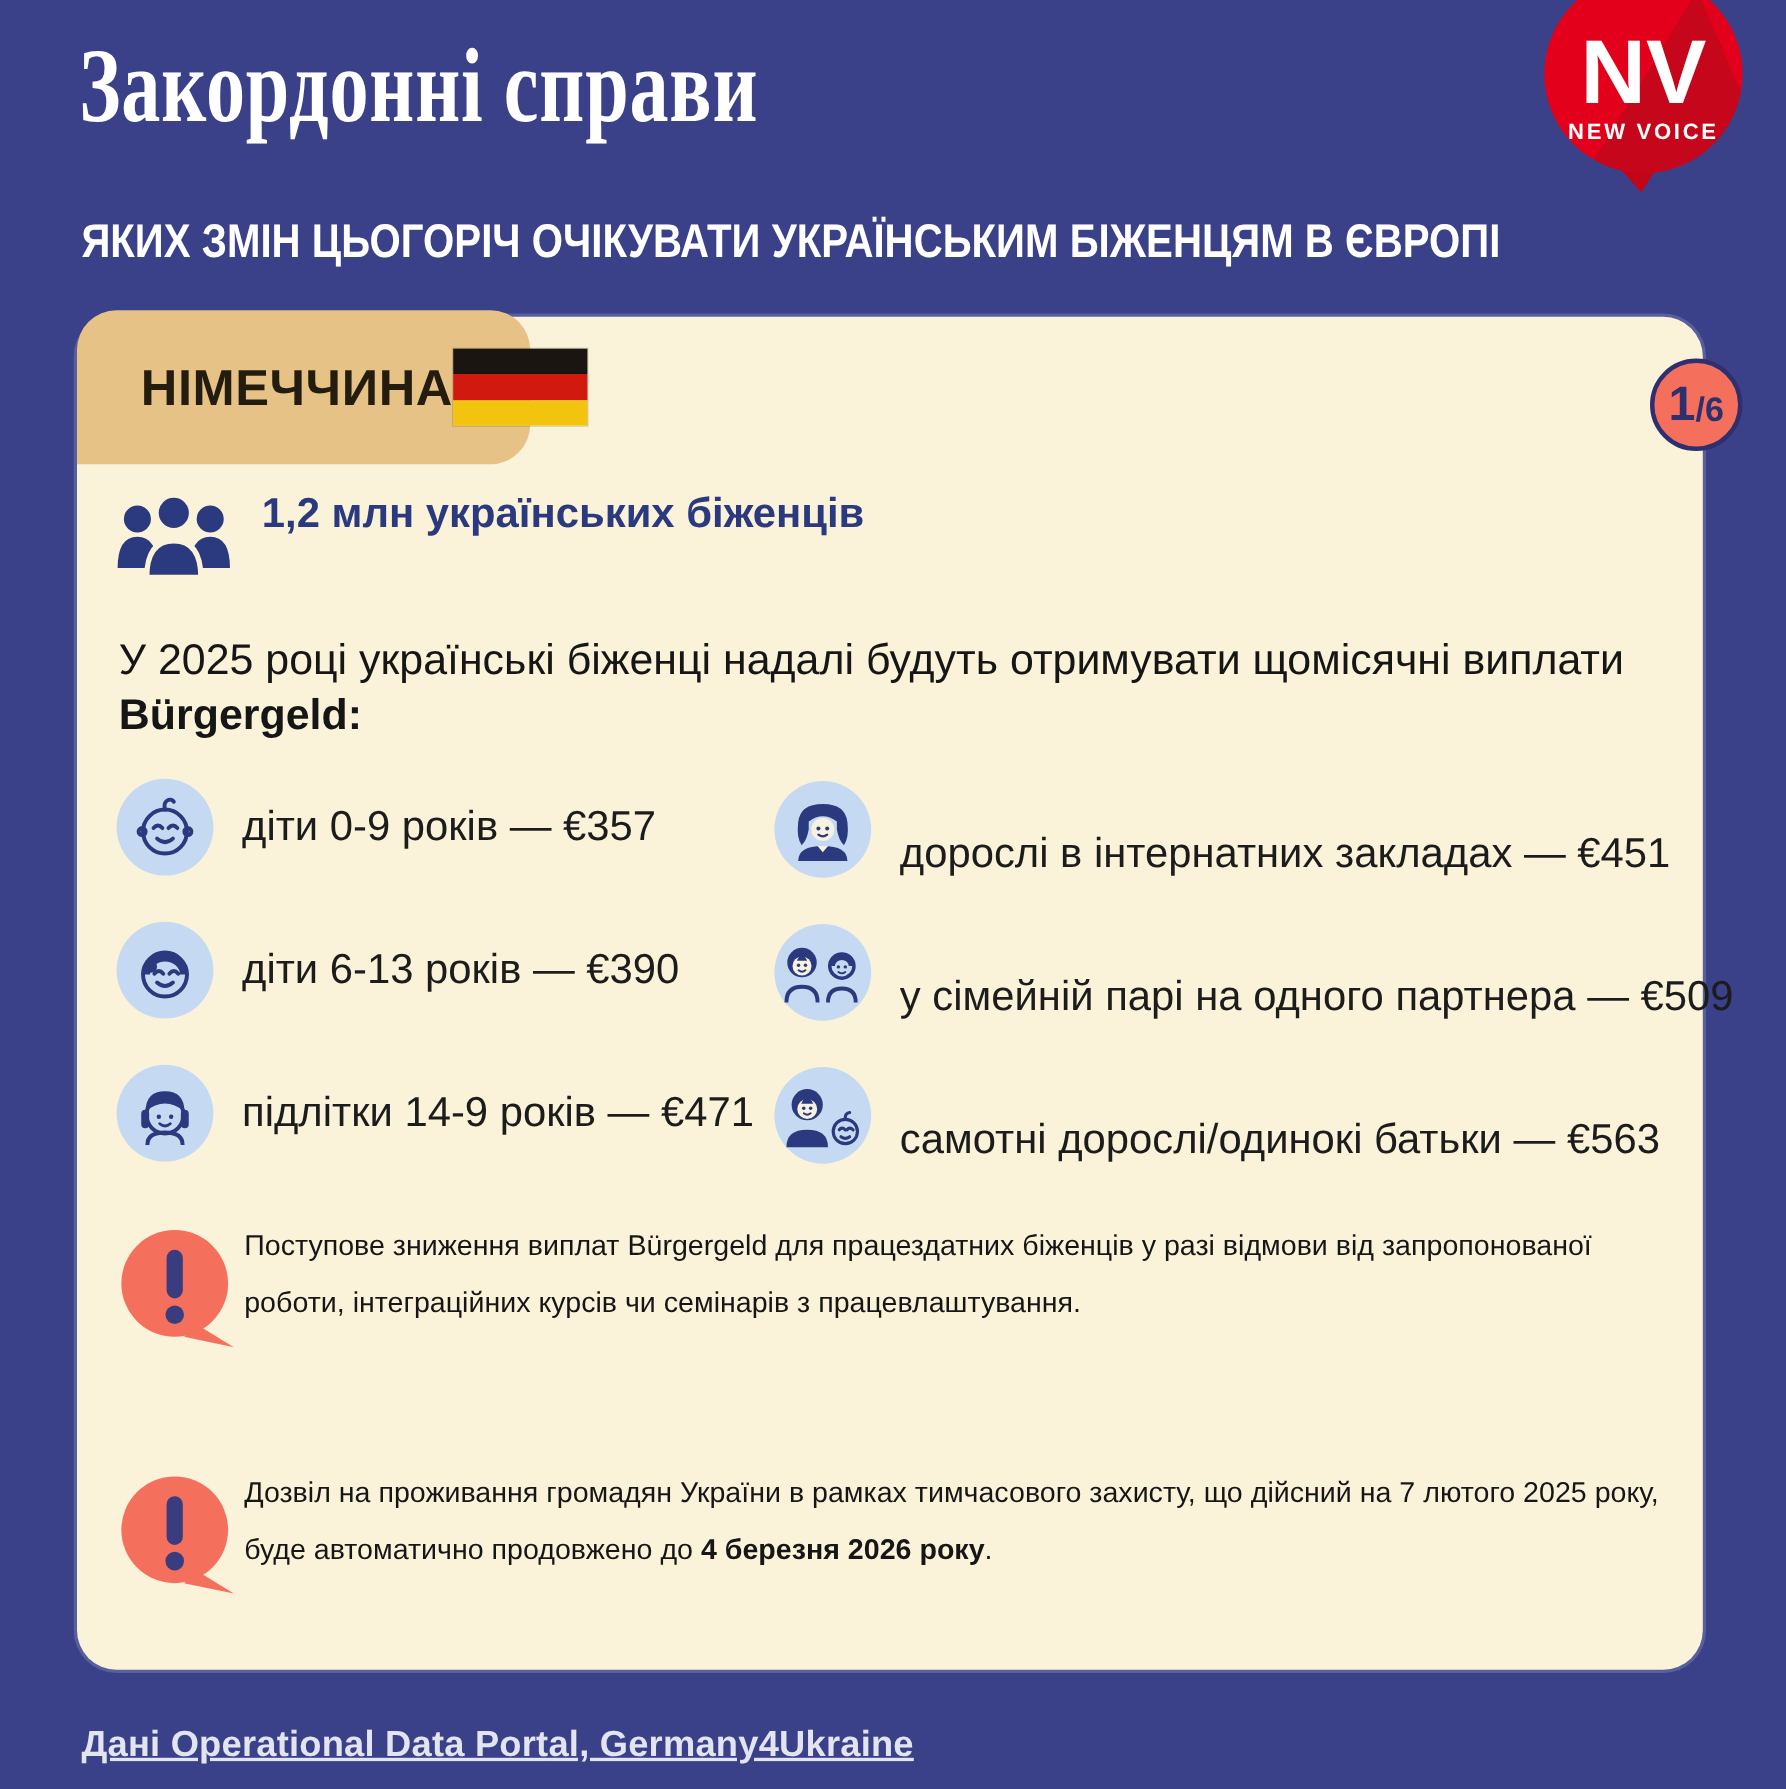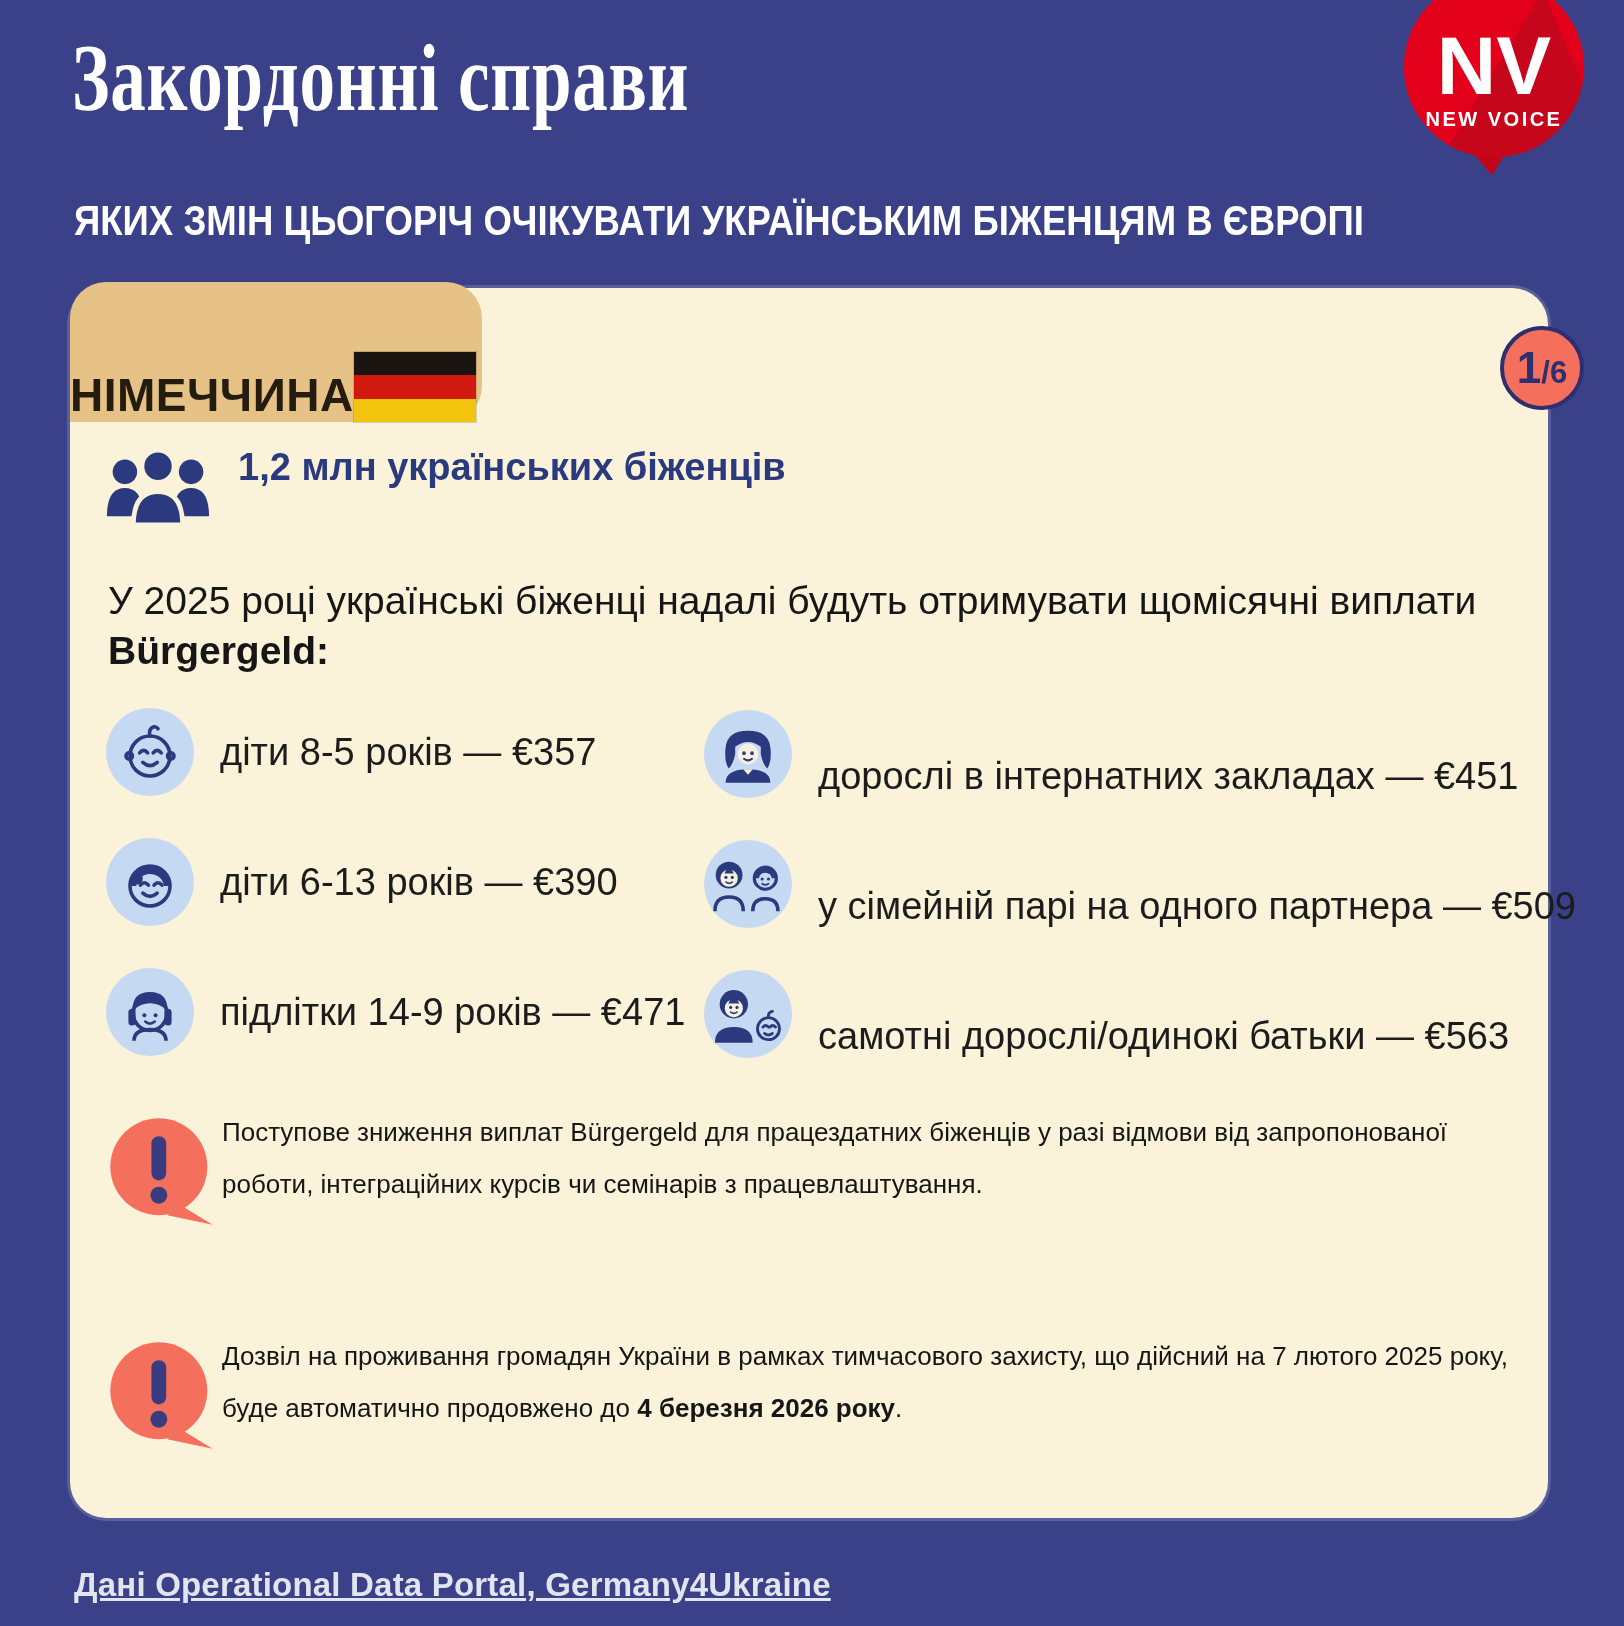--- a/index.html
+++ b/index.html
@@ -29,21 +29,21 @@
     letter-spacing:0;
   }
 
   
   .nv-logo{position:absolute;left:1396px;top:-26px;width:196px;height:202px;}
 
   
   .tab{
     position:absolute;left:70px;top:282px;width:412px;height:140px;
     background:#E6C286;border-radius:36px 36px 36px 0;
-    display:flex;align-items:flex-end;box-sizing:border-box;
+    display:flex;align-items:center;padding-left:58px;box-sizing:border-box;
     z-index:3;
   }
   .tab .country{
     font-weight:700;font-size:46px;color:#241D0F;letter-spacing:0.5px;white-space:nowrap;
   }
   .flag{width:122px;height:70px;display:flex;flex-direction:column;flex:0 0 auto;box-shadow:0 0 0 1px rgba(0,0,0,.15);}
   .flag .b{flex:1;background:#1A1511;}
   .flag .r{flex:1;background:#D2190F;}
   .flag .g{flex:1;background:#F2C40E;}
 
@@ -171,21 +171,21 @@
               <circle cx="40" cy="45" r="25"></circle>
               <path d="M40,20 C37,9 47,6 50,11"></path>
               <circle cx="14" cy="45" r="4"></circle>
                 <circle cx="66" cy="45" r="4"></circle>
               <path d="M27,41 q5,-6 10,0"></path>
                 <path d="M44,41 q5,-6 10,0"></path>
               <path d="M31,53 q9,8 18,0"></path>
             </g>
           </svg>
         </span>
-        <span class="benefit-text">діти 8-5 років — €357</span>
+        <span class="benefit-text">діти 0-9 років — €357</span>
       </div>
       <div class="cell right">
         <span class="icon-circle">
           <svg viewBox="0 0 80 80" width="64" height="64">
             <path d="M16,58 Q10,50 12,32 Q14,11 40,11 Q66,11 68,32 Q70,50 64,58 Q58,52 56,40 L56,31 Q48,25 40,25 Q32,25 24,31 L24,40 Q22,52 16,58 Z" fill="#2B3A7E"></path>
             <circle cx="40" cy="40" r="13" fill="#F7F1E2"></circle>
             <circle cx="35" cy="39" r="2.3" fill="#2B3A7E"></circle>
               <circle cx="45" cy="39" r="2.3" fill="#2B3A7E"></circle>
             <path d="M35,46 q5,4 10,0" fill="none" stroke="#2B3A7E" stroke-width="2.6" stroke-linecap="round"></path>
             <path d="M12,76 Q12,59 40,59 Q68,59 68,76 Z" fill="#2B3A7E"></path>

